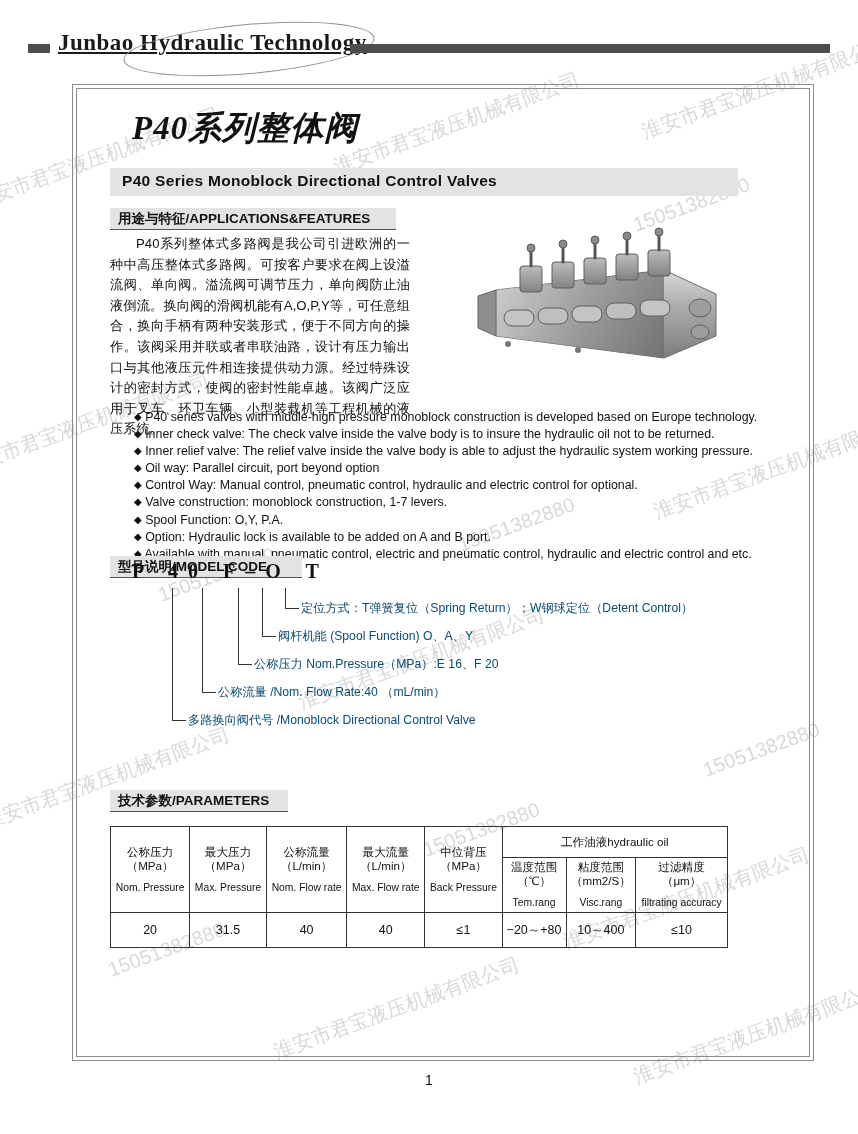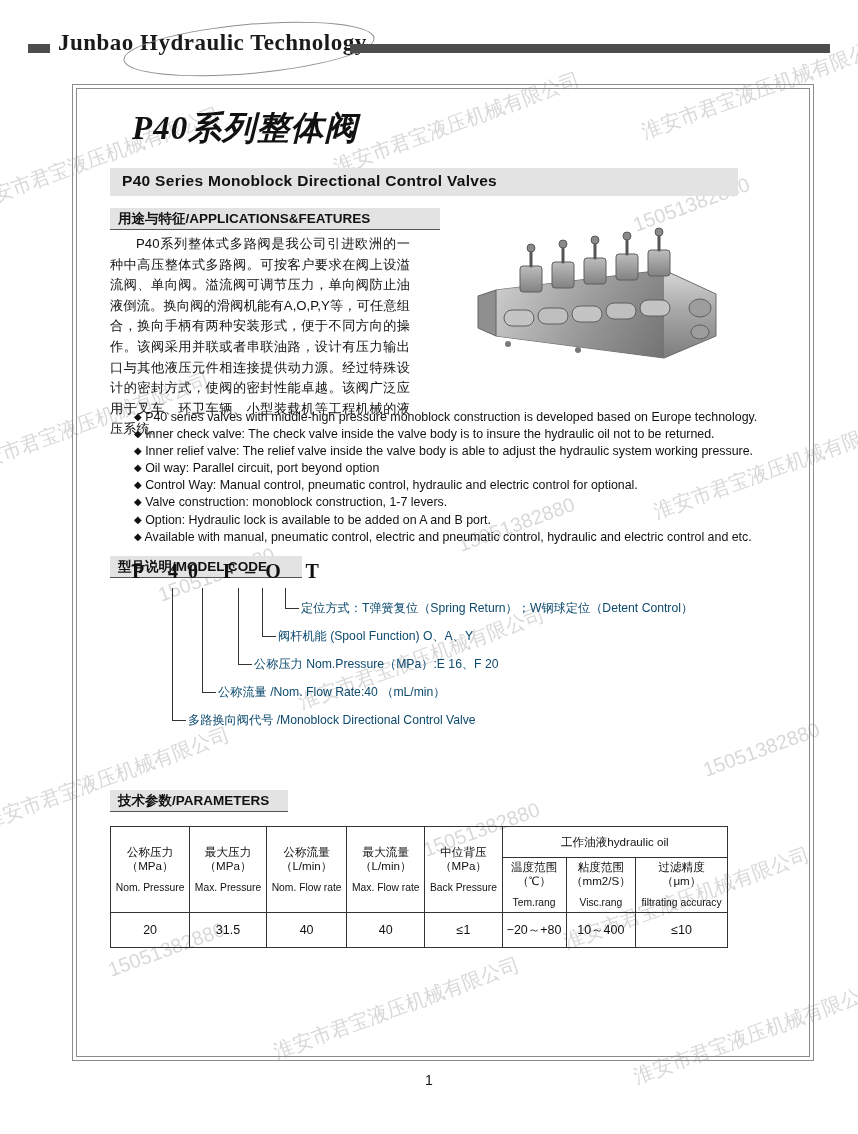--- a/index.html
+++ b/index.html
@@ -40,20 +40,21 @@
     position:absolute;left:0;top:14px;width:22px;height:9px;background:#4d4d4d;
   }
   .brand{
     position:absolute;left:30px;top:0px;
     font-family:"Liberation Serif", serif;
     font-size:23px;
     letter-spacing:.5px;
     color:#1a1a1a;
     font-weight:bold;
     font-style:normal;
+    text-decoration:underline;
   }
   .hdr-bar-right{
     position:absolute;right:0;top:14px;width:480px;height:9px;background:#4d4d4d;
   }
   .hdr-ellipse{
     position:absolute;left:95px;top:-6px;width:250px;height:48px;
     border:1px solid #8f8f8f;border-radius:50%;
     transform:rotate(-5deg);
   }
 
@@ -183,21 +184,21 @@
   <div class="frame">
     <div class="frame-inner"></div>
   </div>
 
   <div class="content">
 
     <div class="title-cn">P40系列整体阀</div>
     <div class="title-en-box"></div>
     <div class="title-en">P40 Series Monoblock Directional Control Valves</div>
 
-    <div class="sec-head" style="left:38px;top:124px;width:286px;padding-left:44px;">
+    <div class="sec-head" style="left:38px;top:124px;width:286px;">
       <span>用途与特征/APPLICATIONS&amp;FEATURES</span>
     </div>
 
     <div class="para-cn">
       <span class="indent">P40系列整体式多路阀是我公司引进欧洲的一种中高压整体式多路阀。可按客户要求在阀上设溢流阀、单向阀。溢流阀可调节压力，单向阀防止油液倒流。换向阀的滑阀机能有A,O,P,Y等，可任意组合，换向手柄有两种安装形式，便于不同方向的操作。该阀采用并联或者串联油路，设计有压力输出口与其他液压元件相连接提供动力源。经过特殊设计的密封方式，使阀的密封性能卓越。该阀广泛应用于叉车、环卫车辆、小型装载机等工程机械的液压系统。</span>
     </div>
 
     <div class="photo">
       <svg viewBox="0 0 272 160" width="272" height="160">
         <defs>
@@ -266,20 +267,21 @@
       </svg>
     </div>
 
     <div class="bullets">
       <p><span class="d">◆</span> <span>P40 series valves with middle-high pressure monoblock construction is developed based on Europe technology.</span></p>
       <p><span class="d">◆</span> <span>Inner check valve: The check valve inside the valve body is to insure the hydraulic oil not to be returned.</span></p>
       <p><span class="d">◆</span> <span>Inner relief valve: The relief valve inside the valve body is able to adjust the hydraulic system working pressure.</span></p>
       <p><span class="d">◆</span> <span>Oil way: Parallel circuit, port beyond option</span></p>
       <p><span class="d">◆</span> <span>Control Way: Manual control, pneumatic control, hydraulic and electric control for optional.</span></p>
       <p><span class="d">◆</span> <span>Valve construction: monoblock construction, 1-7 levers.</span></p>
+      <p><span class="d">◆</span> <span>Spool Function: O,Y, P.A.</span></p>
       <p><span class="d">◆</span> <span>Option: Hydraulic lock is available to be added on A and B port.</span></p>
       <p><span class="d">◆</span> <span>Available with manual, pneumatic control, electric and pneumatic control, hydraulic and electric control and etc.</span></p>
     </div>
 
     <div class="sec-head" style="left:38px;top:472px;width:192px;">
       <span>型号说明/MODEL CODE</span>
     </div>
 
     <div class="model-code">
       <div class="mc-chars">P 40  F–O  T</div>

